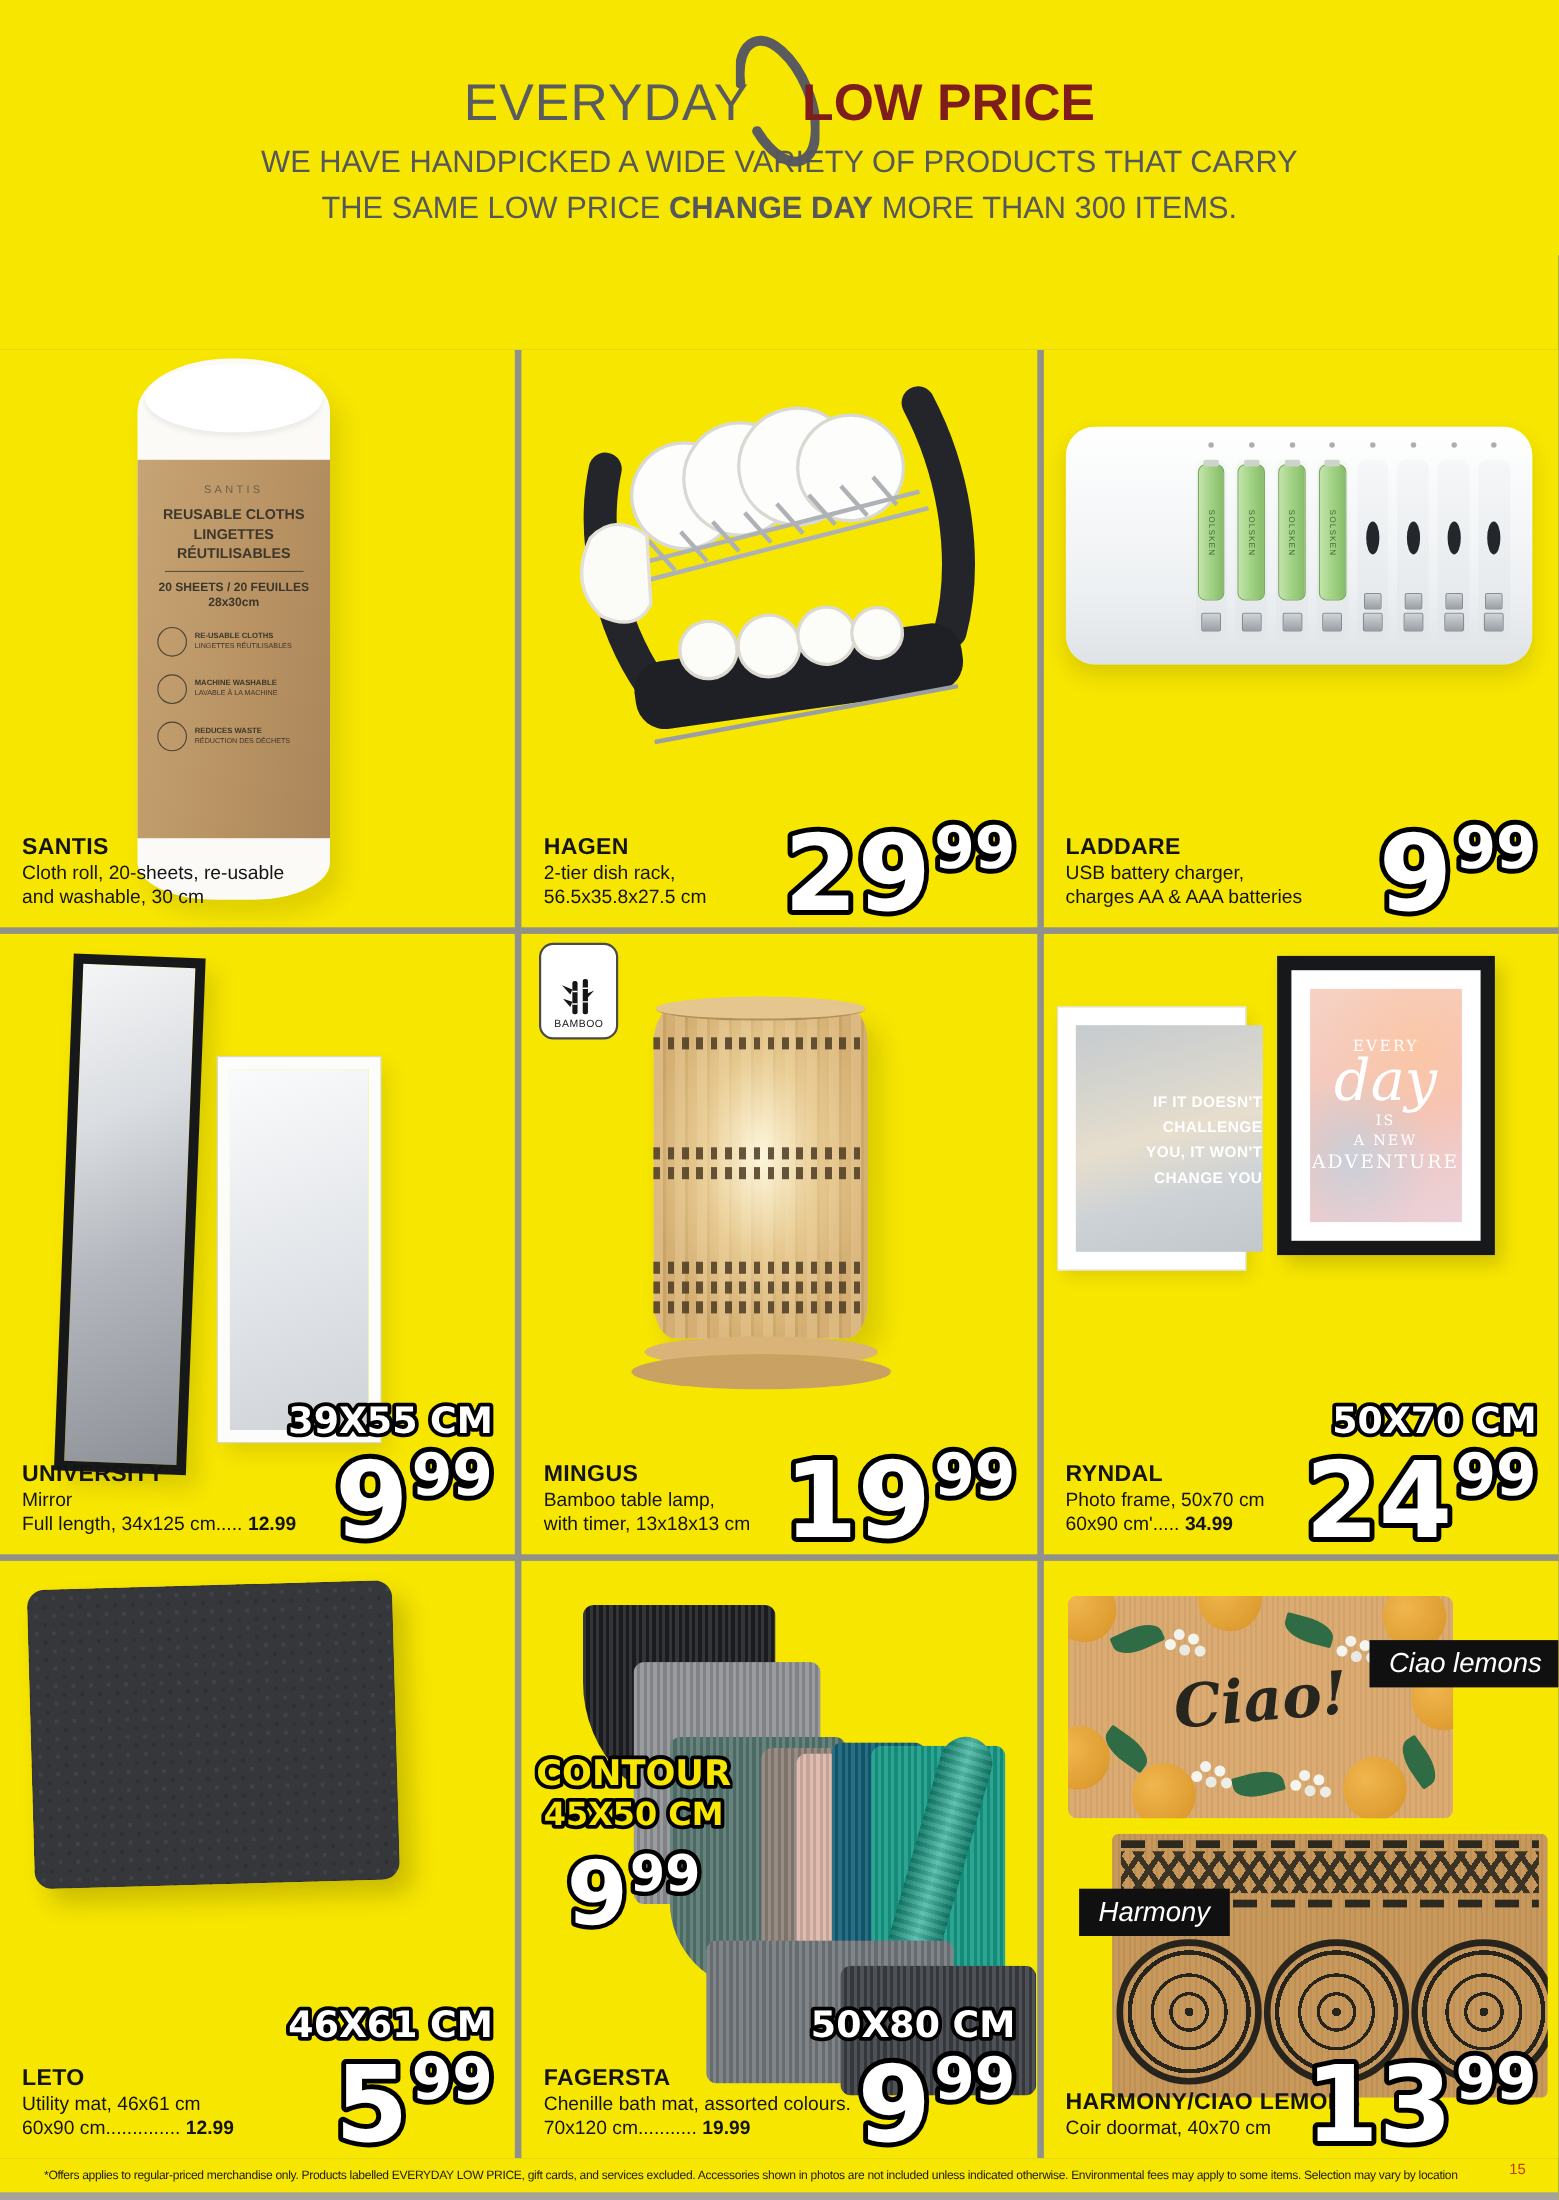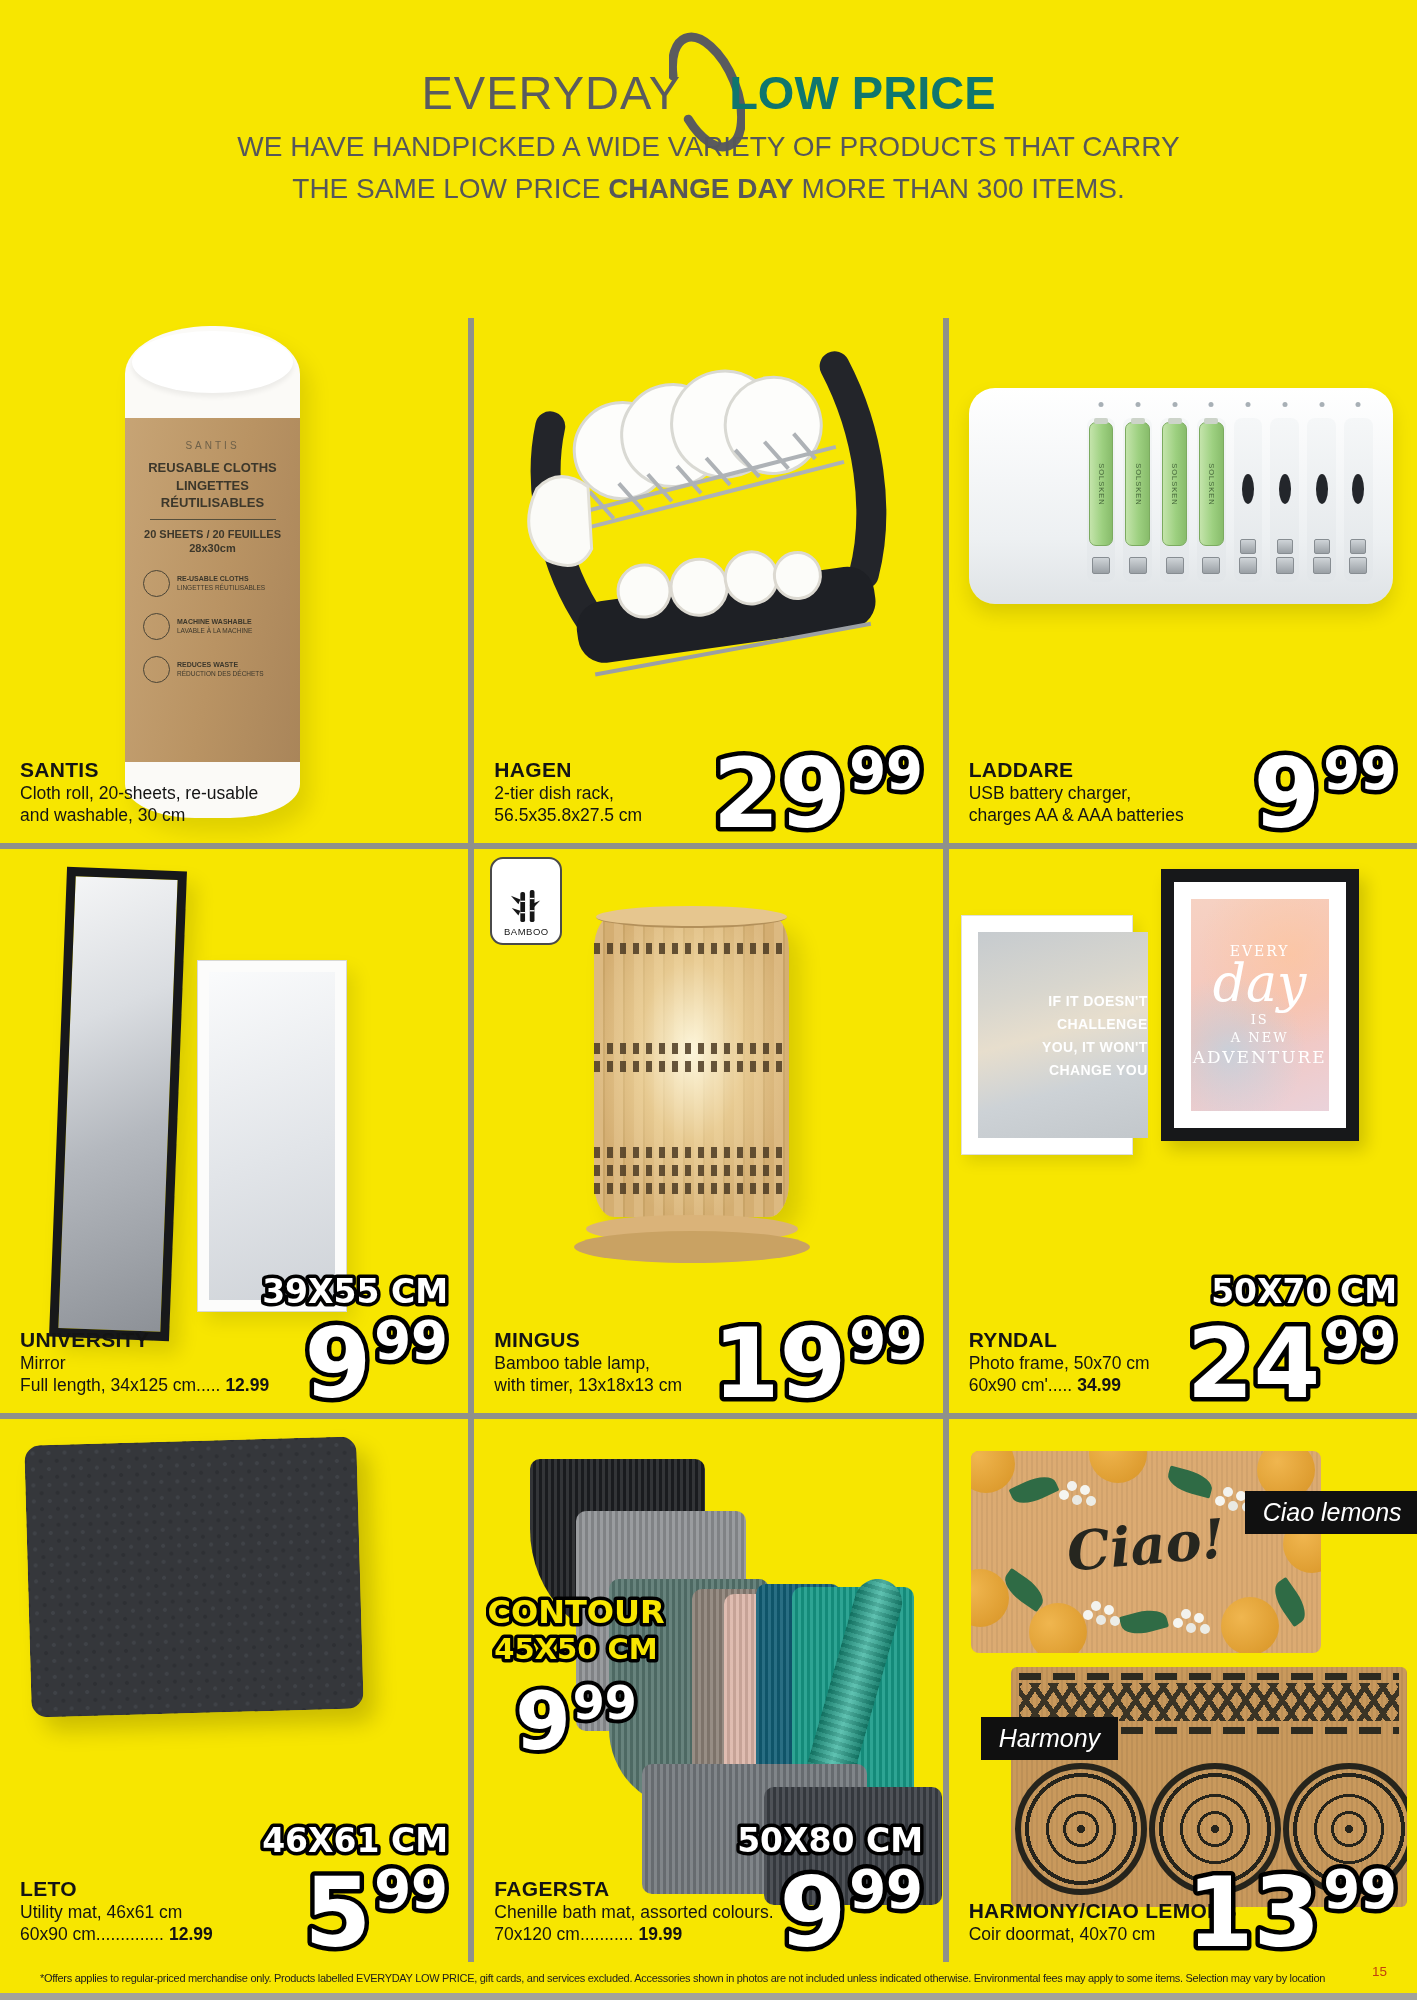--- a/index.html
+++ b/index.html
@@ -2,21 +2,21 @@
 <html><head>
 <meta charset="utf-8">
 <style>
   html,body{margin:0;padding:0;background:#777;}
   .page{position:relative;width:1417px;height:2000px;background:#f7e600;overflow:hidden;
         font-family:"Liberation Sans",sans-serif;color:#141414;margin:0 auto;}
 
   
   .logo-row{position:absolute;top:26px;left:0;width:100%;display:flex;justify-content:center;align-items:center;}
   .logo-light{font-size:47px;color:#5a5b5e;letter-spacing:1px;position:relative;z-index:1;}
-  .logo-bold{font-size:47px;color:#0f766e;font-weight:800;letter-spacing:0;position:relative;z-index:1;}
+  .logo-bold{font-size:47px;color:#7f1d1d;font-weight:800;letter-spacing:0;position:relative;z-index:1;}
   .swoosh{margin:0 -16px 0 -12px;position:relative;z-index:0;}
   .subtitle{position:absolute;top:126px;left:0;width:100%;text-align:center;font-size:28px;
             color:#56575a;line-height:1.5;}
   .subtitle b{font-weight:800;}
 
   
   .grid{position:absolute;left:0;top:318px;width:1417px;display:grid;
         grid-template-columns:1fr 1fr 1fr;grid-template-rows:525px 564px 543px;
         gap:6px;background:#90918a;}
   .cell{position:relative;background:#f7e600;overflow:hidden;}

